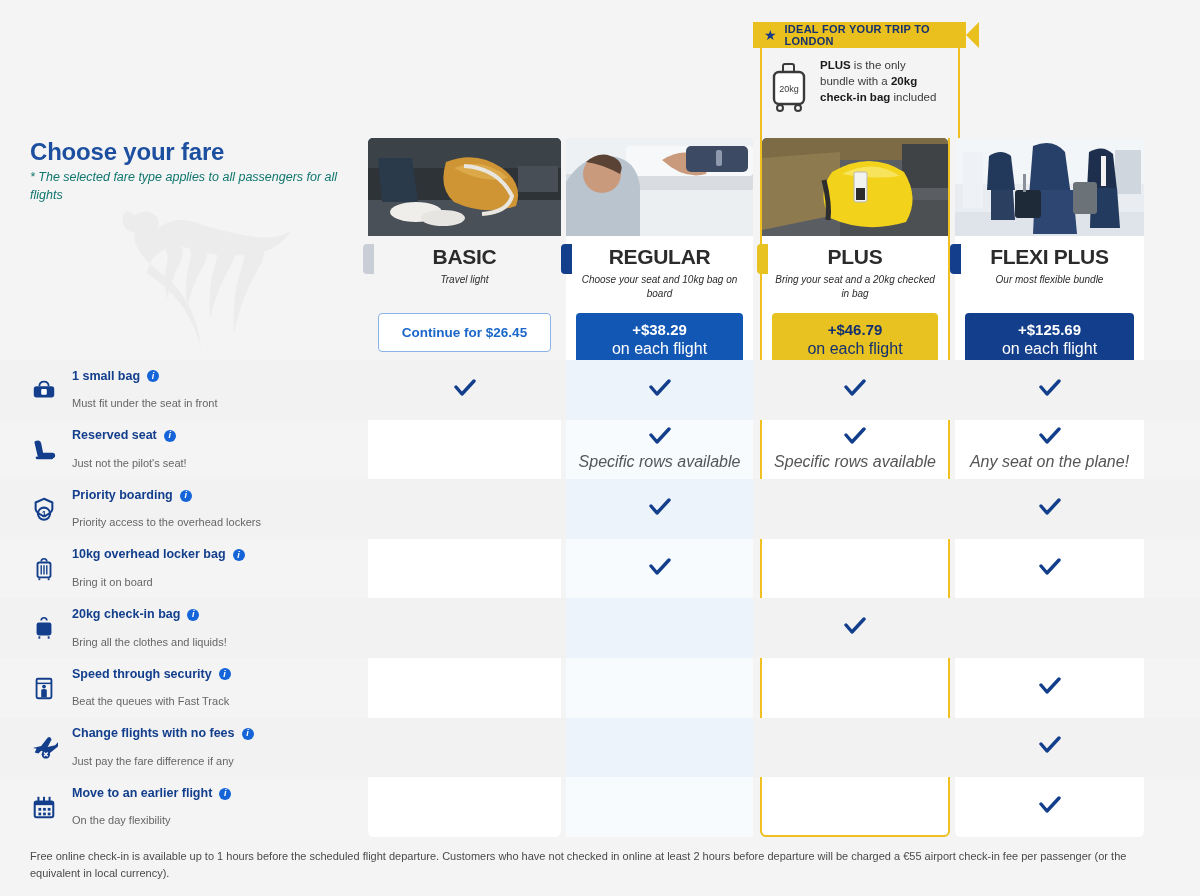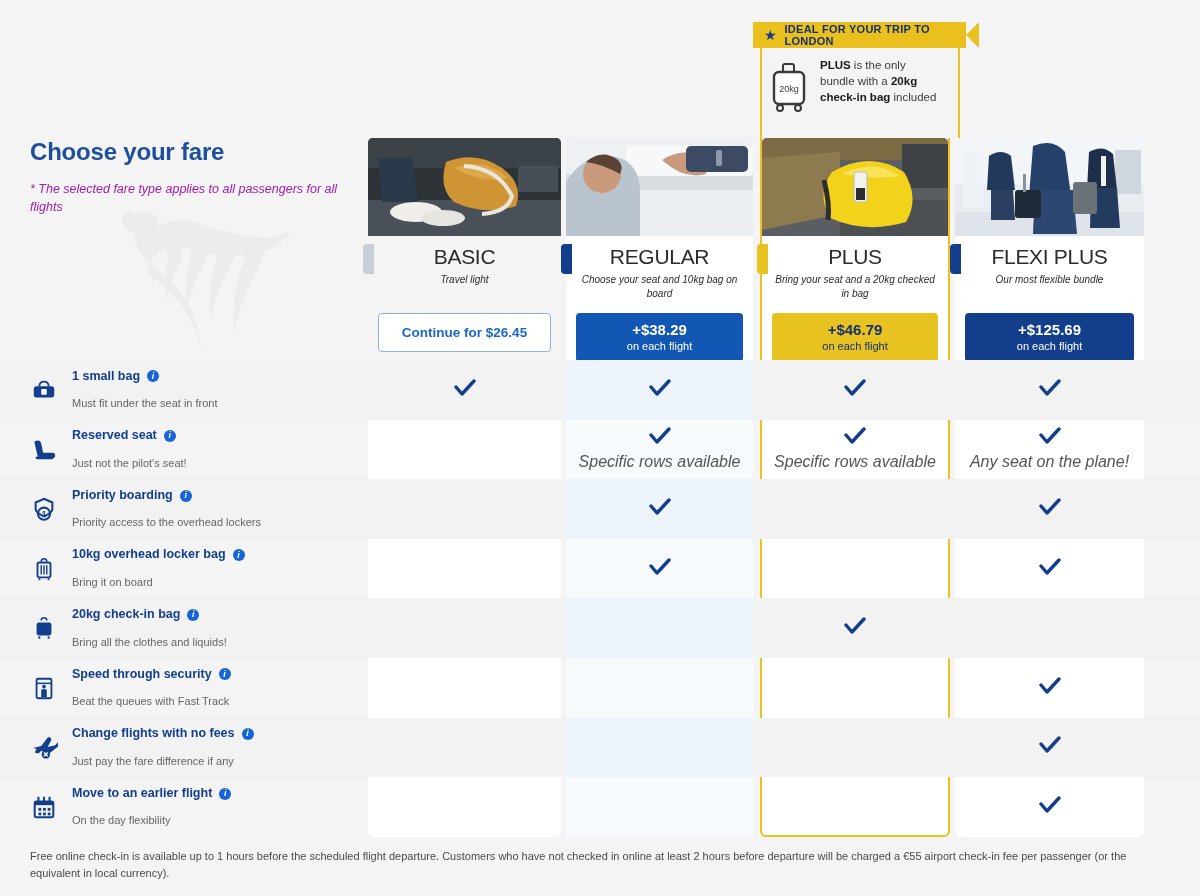--- a/index.html
+++ b/index.html
@@ -11,22 +11,22 @@
   }
   #root { position: relative; width: 1200px; height: 896px; }
 
   
   .left-head { position: absolute; left: 30px; top: 138px; width: 330px; }
   .left-head h1 {
     font-size: 24px; font-weight: bold; color: #1d4fa0;
     letter-spacing: -0.2px; line-height: 1.15;
   }
   .left-head .sub {
-    margin-top: 14px; font-size: 12.5px; font-style: italic;
-    color: #a21caf; line-height: 1.45;
+    margin-top: 2px; font-size: 12.5px; font-style: italic;
+    color: #0f766e; line-height: 1.45;
   }
 
   
   .watermark {
     position: absolute; left: 95px; top: 205px;
     width: 200px; height: 145px; opacity: 1; pointer-events: none;
   }
 
   
   .promo-wrap { position: absolute; left: 753px; top: 22px; width: 232px; }
@@ -72,21 +72,21 @@
     position: relative;
   }
   .card-photo svg { display: block; width: 100%; height: 100%; }
 
   .card-head {
     background: #fff; padding: 8px 8px 0; text-align: center; position: relative;
     border-radius: 0;
   }
   .card-basic .card-head { background: #f4f4f4; }
   .card-title {
-    font-size: 21px; font-weight: normal; color: #2b2b2b; letter-spacing: -0.3px;
+    font-size: 21px; font-weight: bold; color: #2b2b2b; letter-spacing: -0.3px;
     line-height: 1.2;
   }
   .card-desc {
     font-size: 10px; font-style: italic; color: #2b2b2b; line-height: 1.35;
     margin-top: 4px; padding: 0 4px; min-height: 34px;
   }
   
   .tab-mark {
     position: absolute; left: -5px; top: 8px; width: 11px; height: 30px;
     border-radius: 4px 0 0 4px;
@@ -97,21 +97,21 @@
   .fare-btn {
     display: block; width: 100%; border-radius: 4px; cursor: pointer;
     padding: 8px 4px; text-align: center; border: none;
     font-family: "Liberation Sans", sans-serif;
   }
   .fare-btn.outline {
     background: #fff; border: 1px solid #8ab4e8; color: #1a66c9;
     font-size: 13.5px; font-weight: bold; padding: 11px 4px;
   }
   .fare-btn .price { font-size: 15px; font-weight: bold; display: block; line-height: 1.15; }
-  .fare-btn .per   { font-size: 11px; display: block; line-height: 1.3; margin-top: 1px; }
+  .fare-btn .per   { font-size: 16px; display: block; line-height: 1.3; margin-top: 1px; }
   .fare-btn.blue   { background: #1257b4; color: #fff; }
   .fare-btn.yellow { background: #e8c220; color: #14306f; }
   .fare-btn.navy   { background: #123e8c; color: #fff; }
 
   
   .col-bg { position: absolute; top: 360px; height: 477px; border-radius: 0 0 6px 6px; }
   .col-bg-basic { left: 368px; width: 193px; background: #fff; }
   .col-bg-reg   { left: 566px; width: 187px; background: #fff; }
   .col-bg-plus  { left: 760px; width: 190px; background: #fff;
                   border-left: 2px solid #f0c020; border-right: 2px solid #f0c020;

